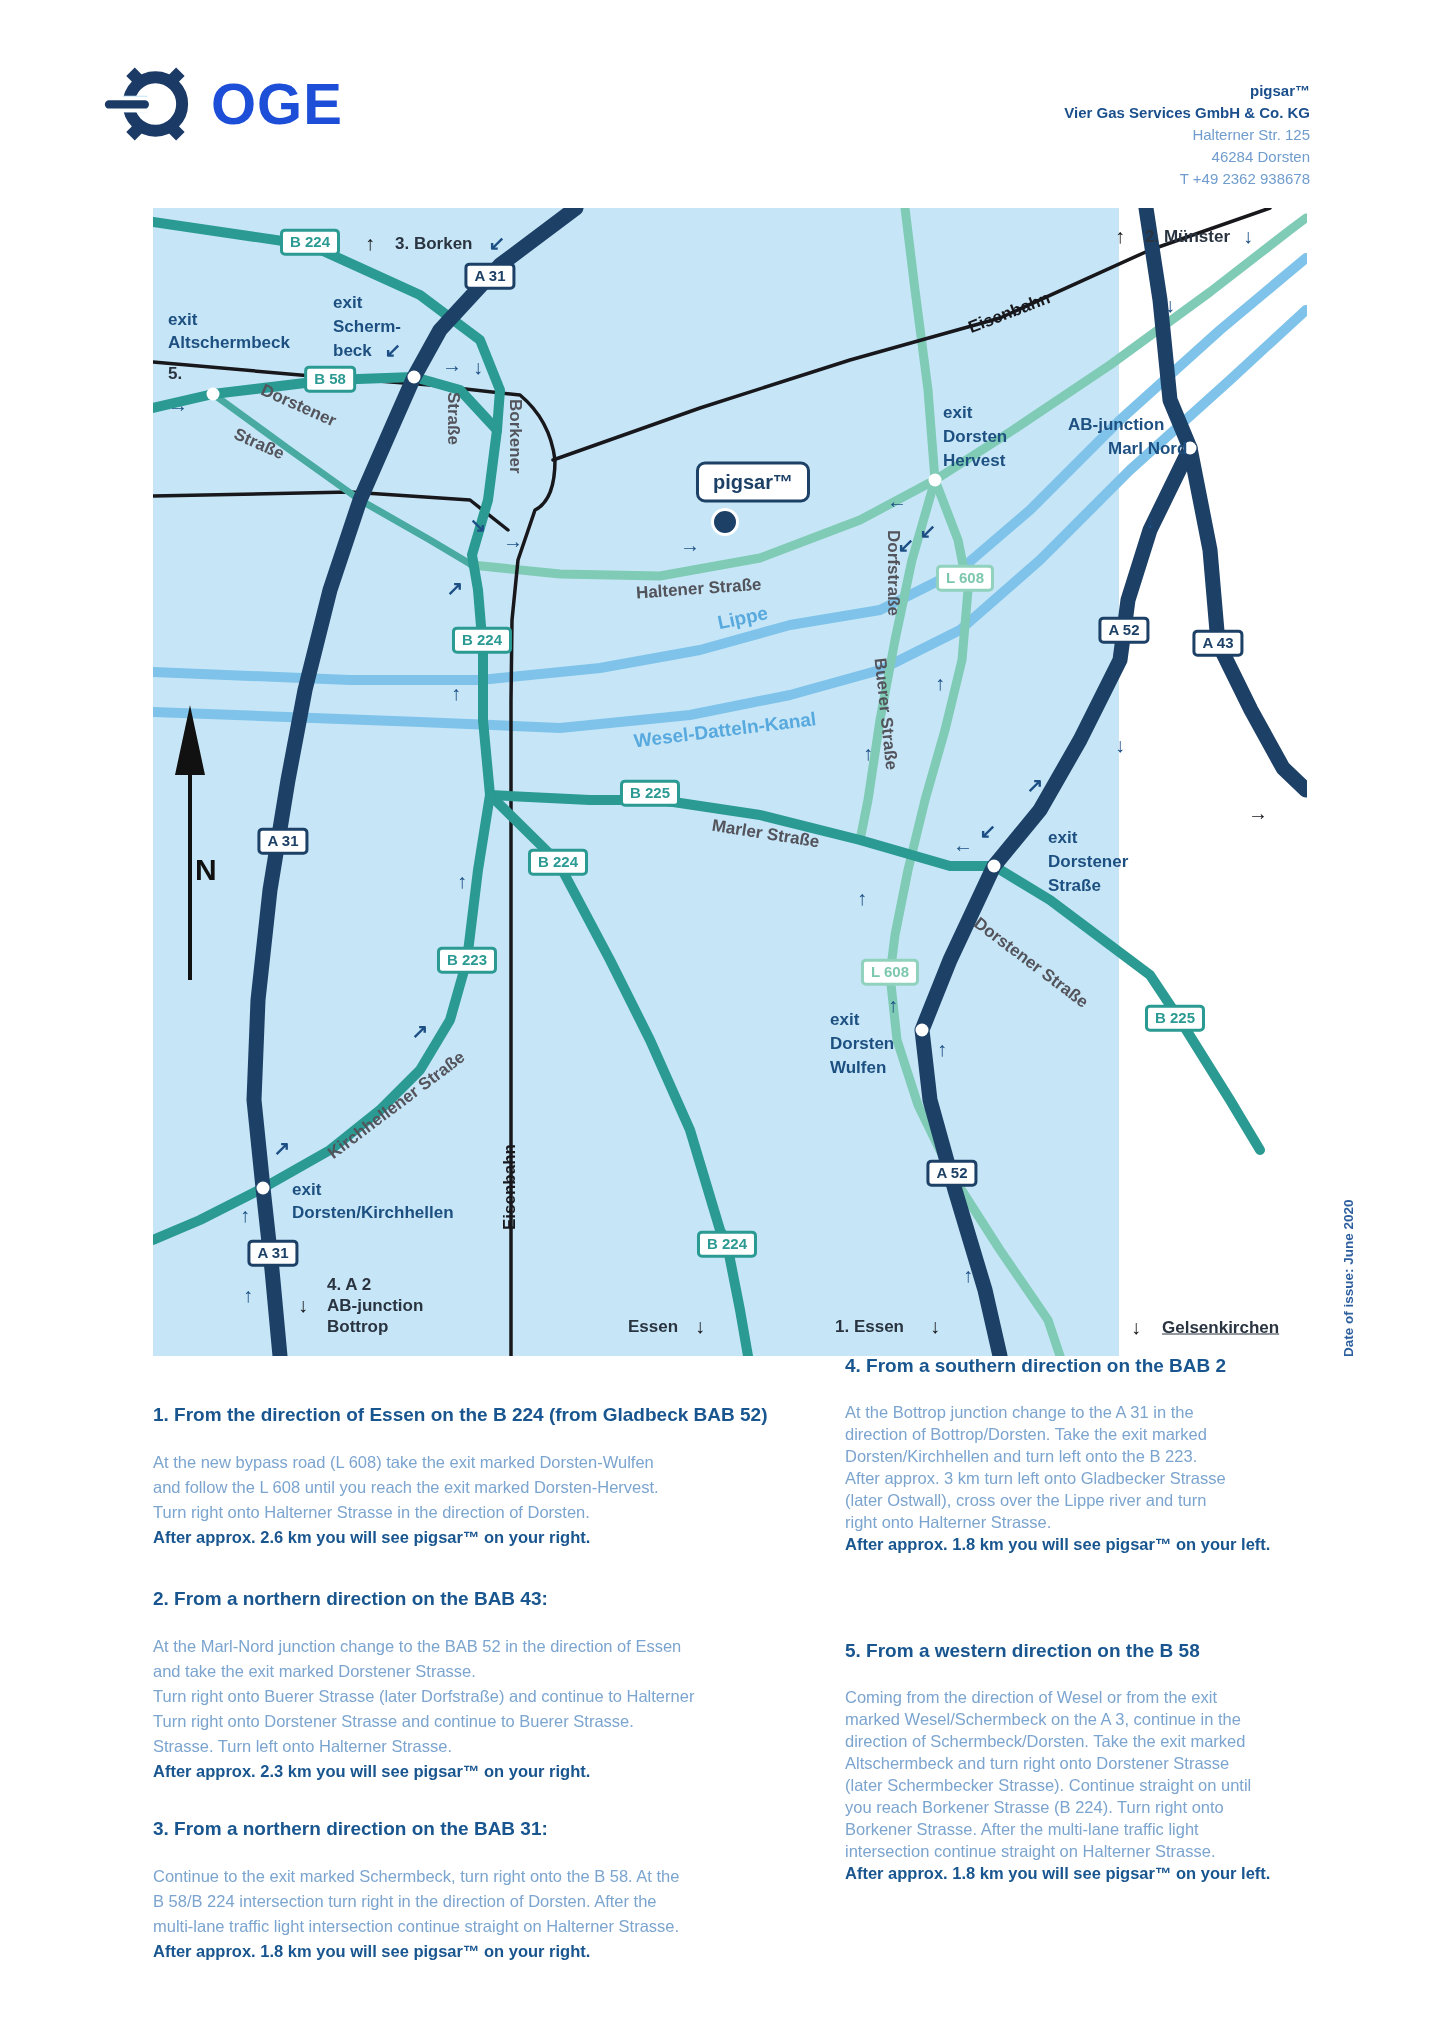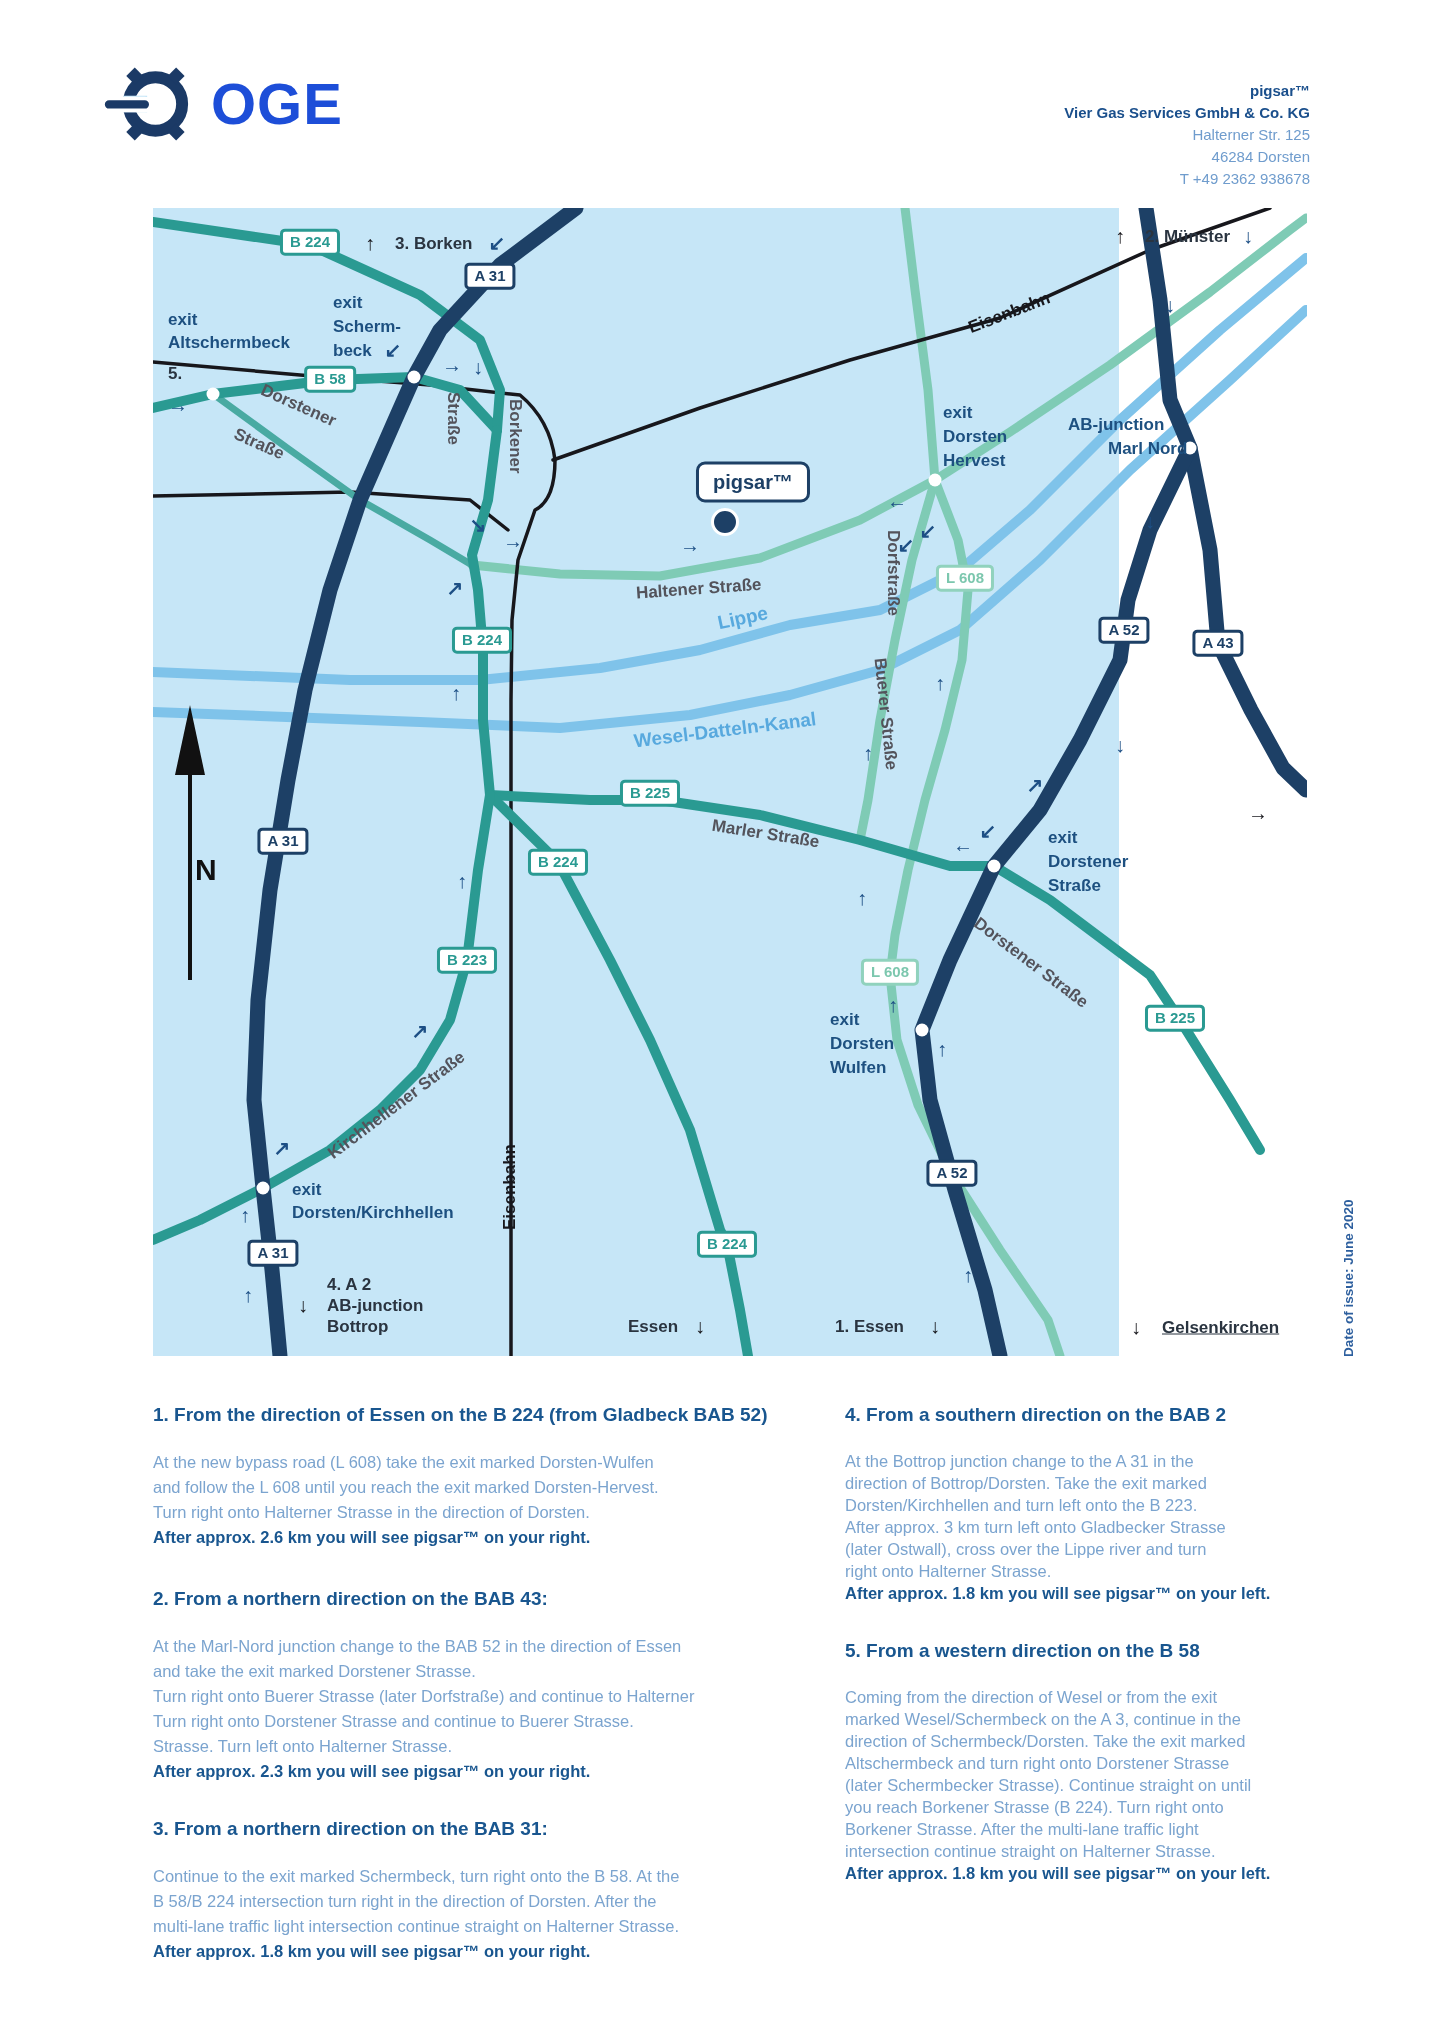--- a/index.html
+++ b/index.html
@@ -50,21 +50,21 @@
   
   .section{position:absolute;}
   .section h3{font-size:19px;color:#19568f;margin:0 0 24px 0;line-height:1.15;}
   .bline{font-size:16.5px;color:#7ba4cf;}
   .bline.bbold{color:#19568f;font-weight:bold;}
   .s1,.s2,.s3{left:153px;width:690px;}
   .s4,.s5{left:845px;width:480px;}
   .s1,.s2,.s3{line-height:25px;}
   .s4,.s5{line-height:22px;}
   .s1{top:1404px;} .s2{top:1588px;} .s3{top:1818px;}
-  .s4{top:1404px;} .s5{top:1640px;}
+  .s4{top:1355px;} .s5{top:1640px;}
 </style>
 </head>
 <body>
 
 <div id="logo">
   <svg width="92" height="84" viewBox="0 0 100 90">
     <g fill="none" stroke="#1b3a66">
       <circle cx="57" cy="45" r="29" stroke-width="13"></circle>
     </g>
     <g fill="#1b3a66">

